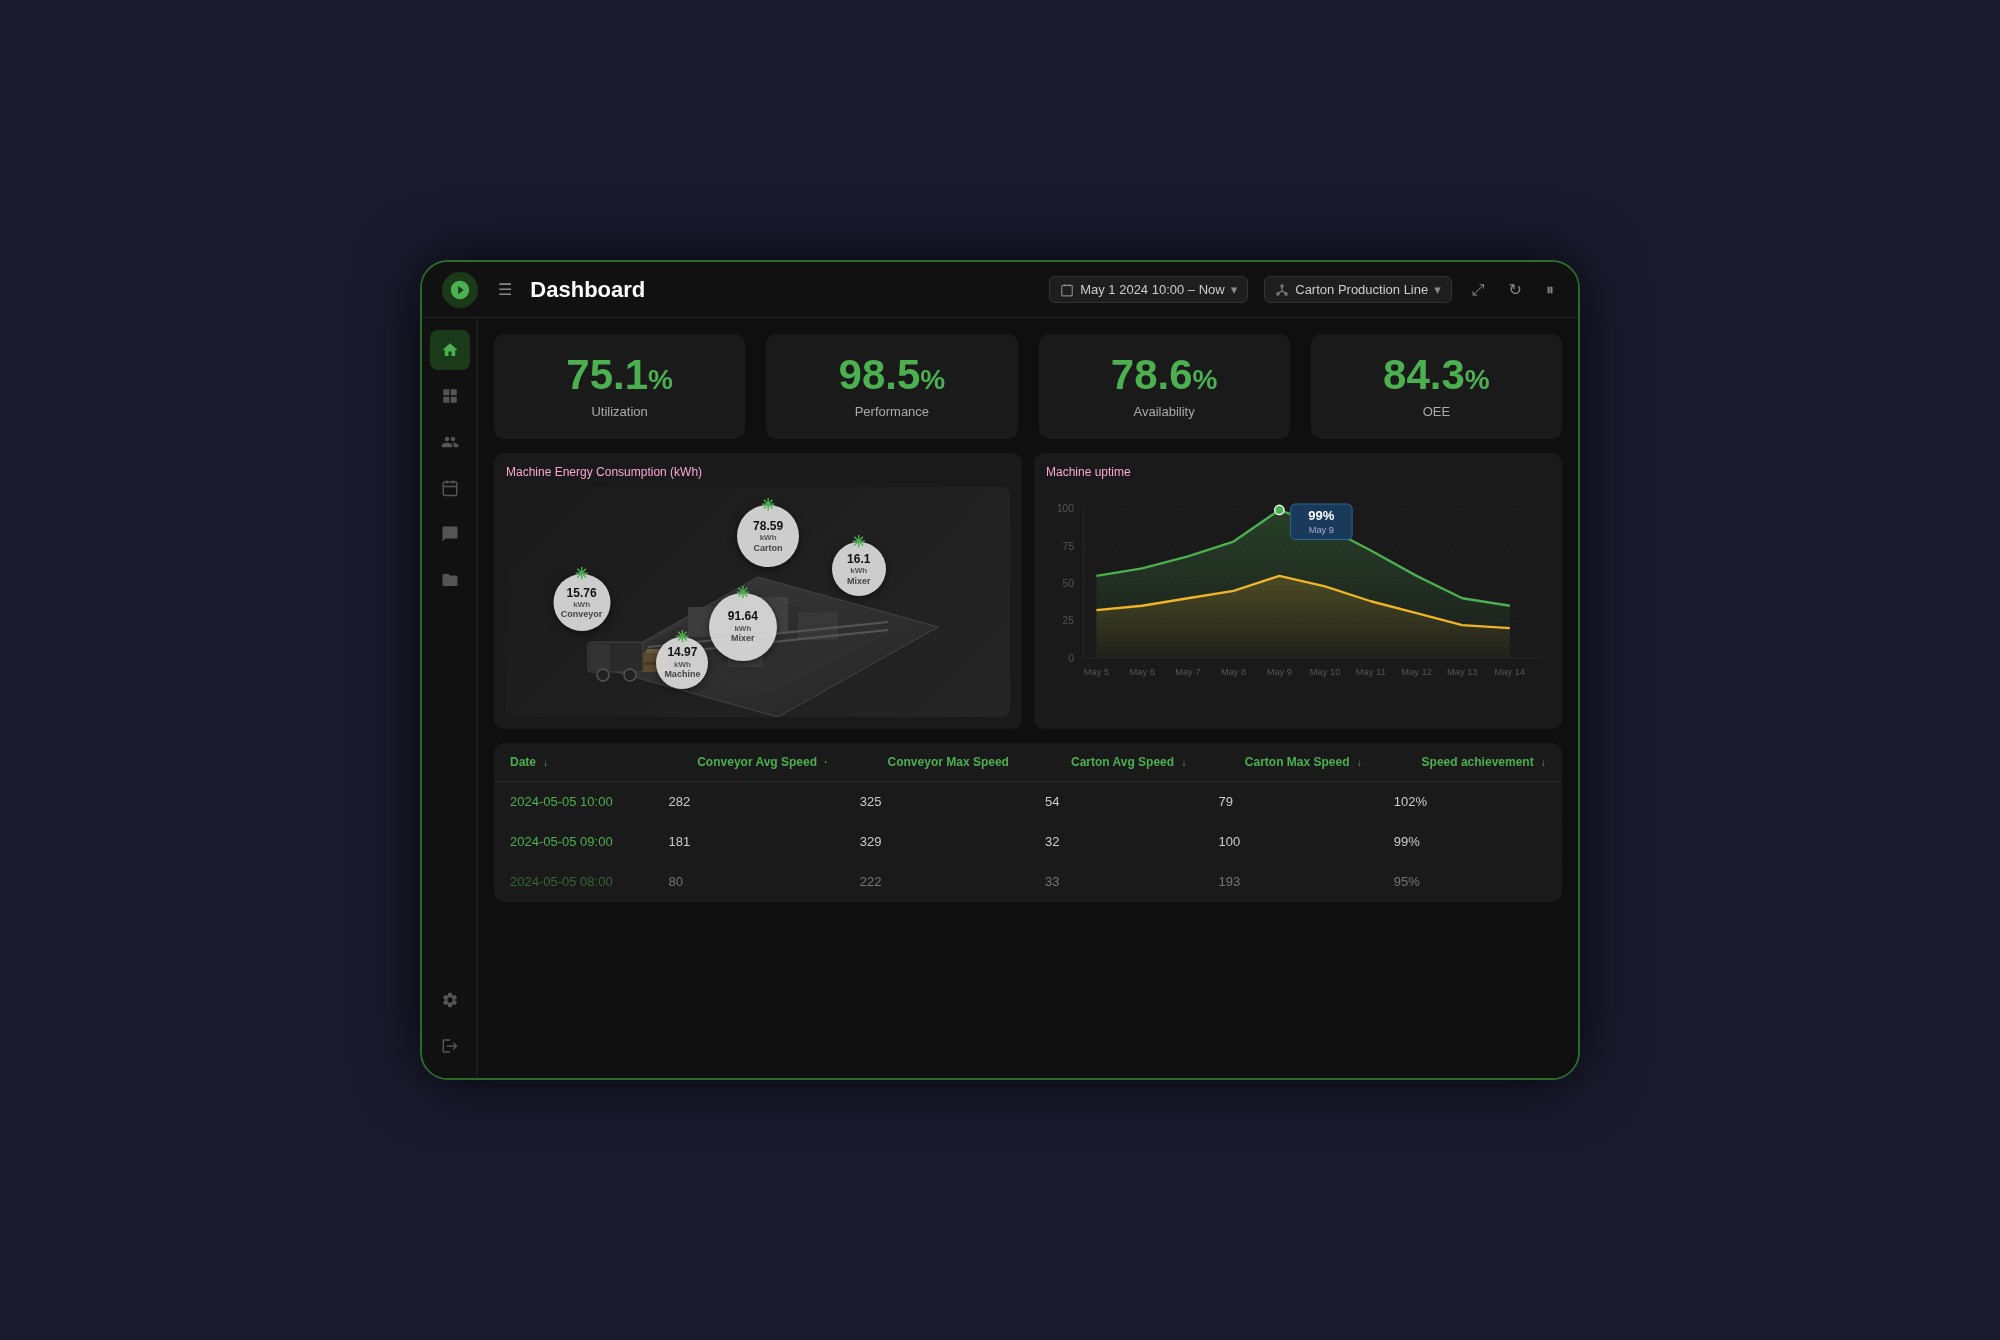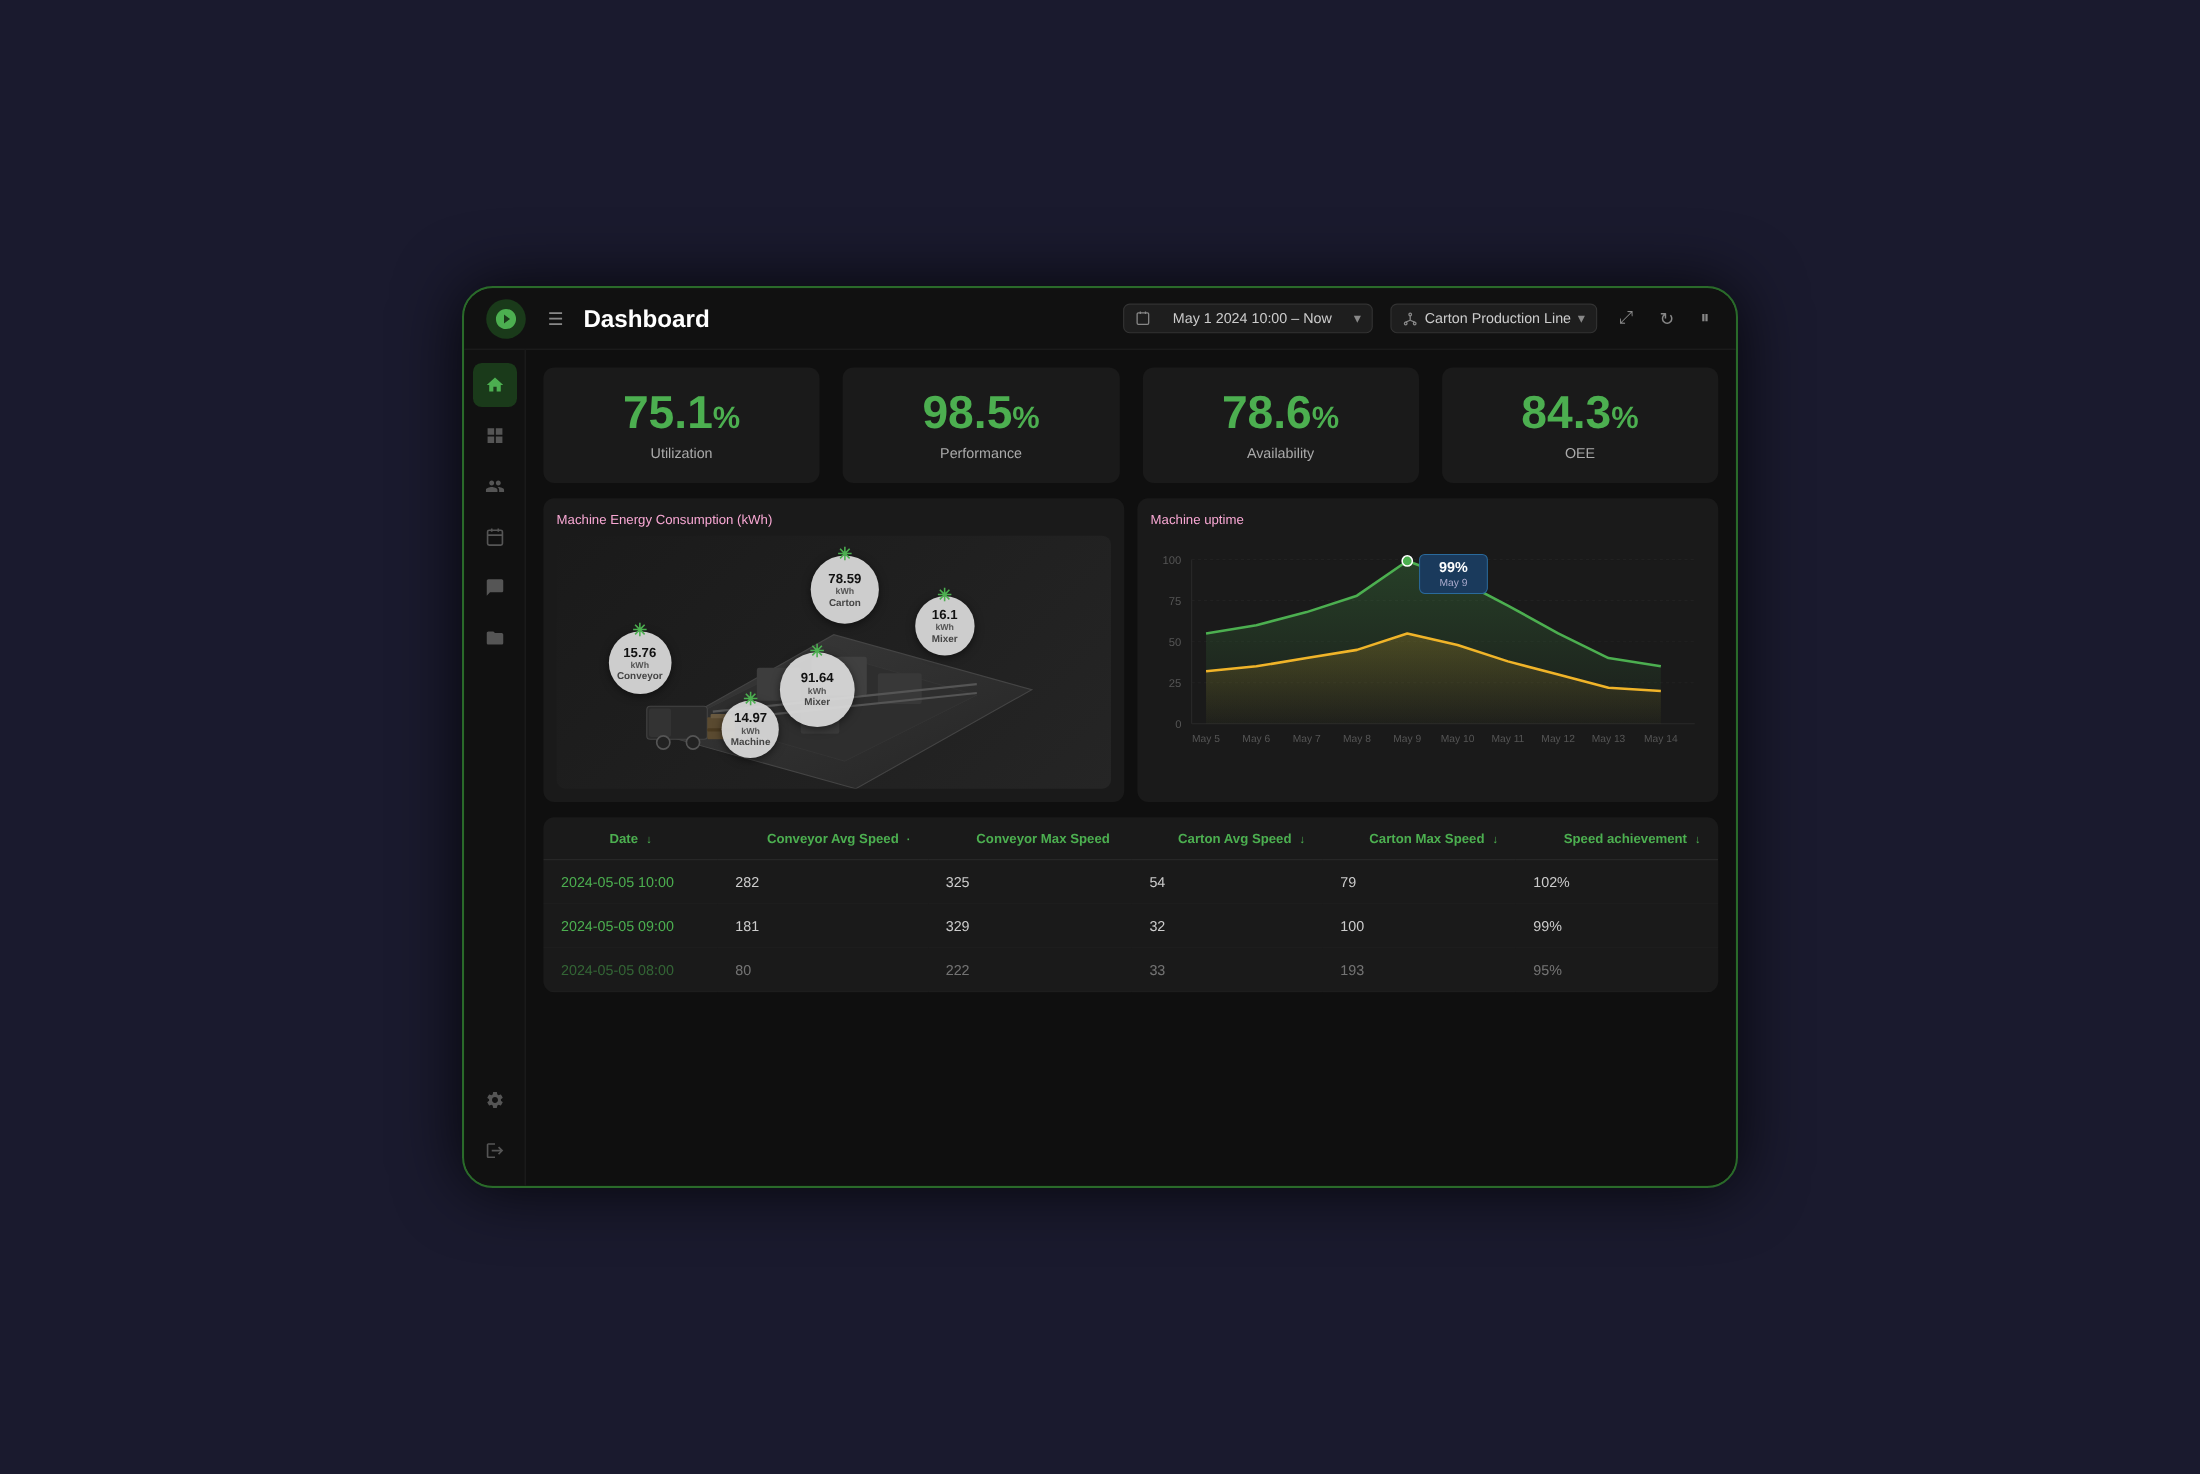--- a/index.html
+++ b/index.html
@@ -59,22 +59,22 @@
       font-size: 22px;
       font-weight: 600;
     }
     .header-controls {
       display: flex;
       align-items: center;
       gap: 16px;
     }
     .date-selector {
       display: flex;
-      align-items: flex-start;
-      gap: 20px;
+      align-items: center;
+      gap: 6px;
       background: #1e1e1e;
       border: 1px solid #333;
       border-radius: 6px;
       padding: 5px 10px;
       color: #ccc;
       font-size: 13px;
     }
     .date-selector svg { width: 14px; height: 14px; fill: #888; }
     .production-line-selector {
       display: flex;
@@ -242,21 +242,21 @@
     .data-table {
       width: 100%;
       border-collapse: collapse;
       font-size: 13px;
     }
     .data-table thead tr {
       border-bottom: 1px solid #2a2a2a;
     }
     .data-table th {
       padding: 12px 16px;
-      text-align: center;
+      text-align: left;
       color: #4caf50;
       font-weight: 600;
       font-size: 12px;
       white-space: nowrap;
     }
     .data-table th.right { text-align: right; }
     .data-table td {
       padding: 12px 16px;
       color: #ccc;
       border-bottom: 1px solid #1e1e1e;

